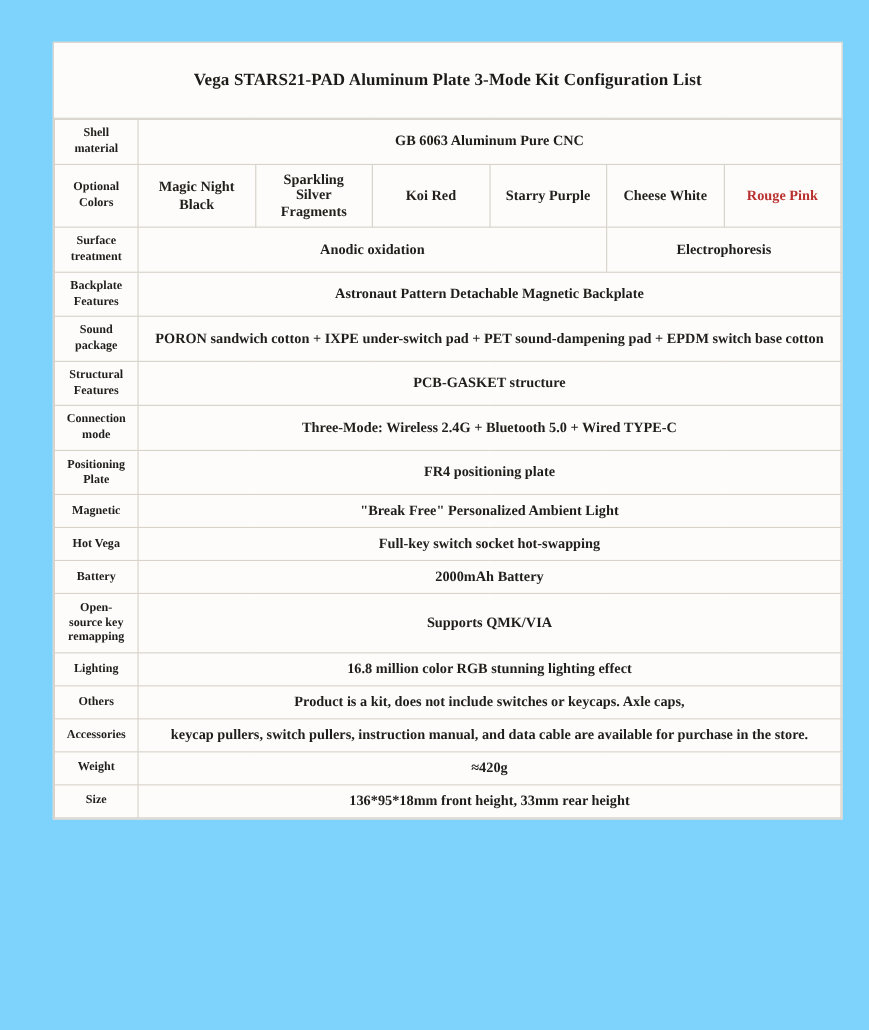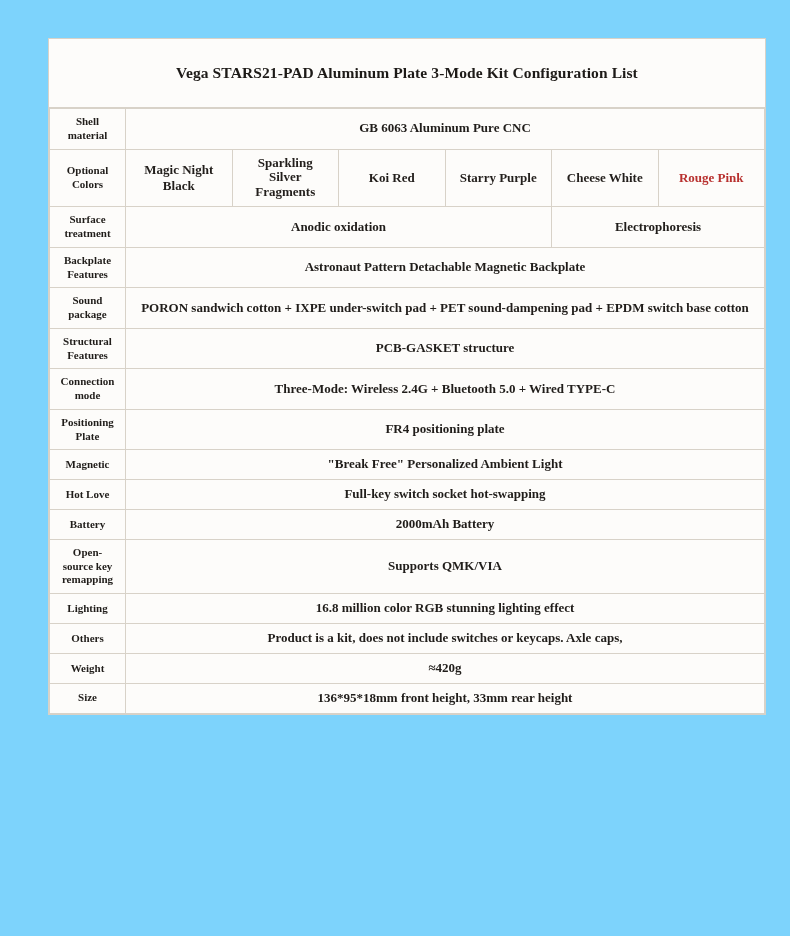--- a/index.html
+++ b/index.html
@@ -188,21 +188,21 @@
           <td class="value" colspan="6">FR4 positioning plate</td>
         </tr>
 
 
         <tr>
           <td class="label">Magnetic</td>
           <td class="value" colspan="6">"Break Free" Personalized Ambient Light</td>
         </tr>
 
         <tr>
-          <td class="label">Hot Love</td>
+          <td class="label">Hot Vega</td>
           <td class="value" colspan="6">Full-key switch socket hot-swapping</td>
         </tr>
 
         <tr>
           <td class="label">Battery</td>
           <td class="value" colspan="6">2000mAh Battery</td>
         </tr>
 
         <tr>
           <td class="label two-line">Open-source key remapping</td>
@@ -212,20 +212,24 @@
         <tr>
           <td class="label light-label">Lighting</td>
           <td class="value" colspan="6">16.8 million color RGB stunning lighting effect</td>
         </tr>
 
         <tr>
           <td class="label">Others</td>
           <td class="value" colspan="6">Product is a kit, does not include switches or keycaps. Axle caps,</td>
         </tr>
 
+        <tr>
+          <td class="label">Accessories</td>
+          <td class="value two-line" colspan="6">keycap pullers, switch pullers, instruction manual, and data cable are available for purchase in the store.</td>
+        </tr>
 
         <tr>
           <td class="label">Weight</td>
           <td class="value weight-value" colspan="6">≈420g</td>
         </tr>
 
         <tr>
           <td class="label size-label">Size</td>
           <td class="value size-value" colspan="6">136*95*18mm front height, 33mm rear height</td>
         </tr>

